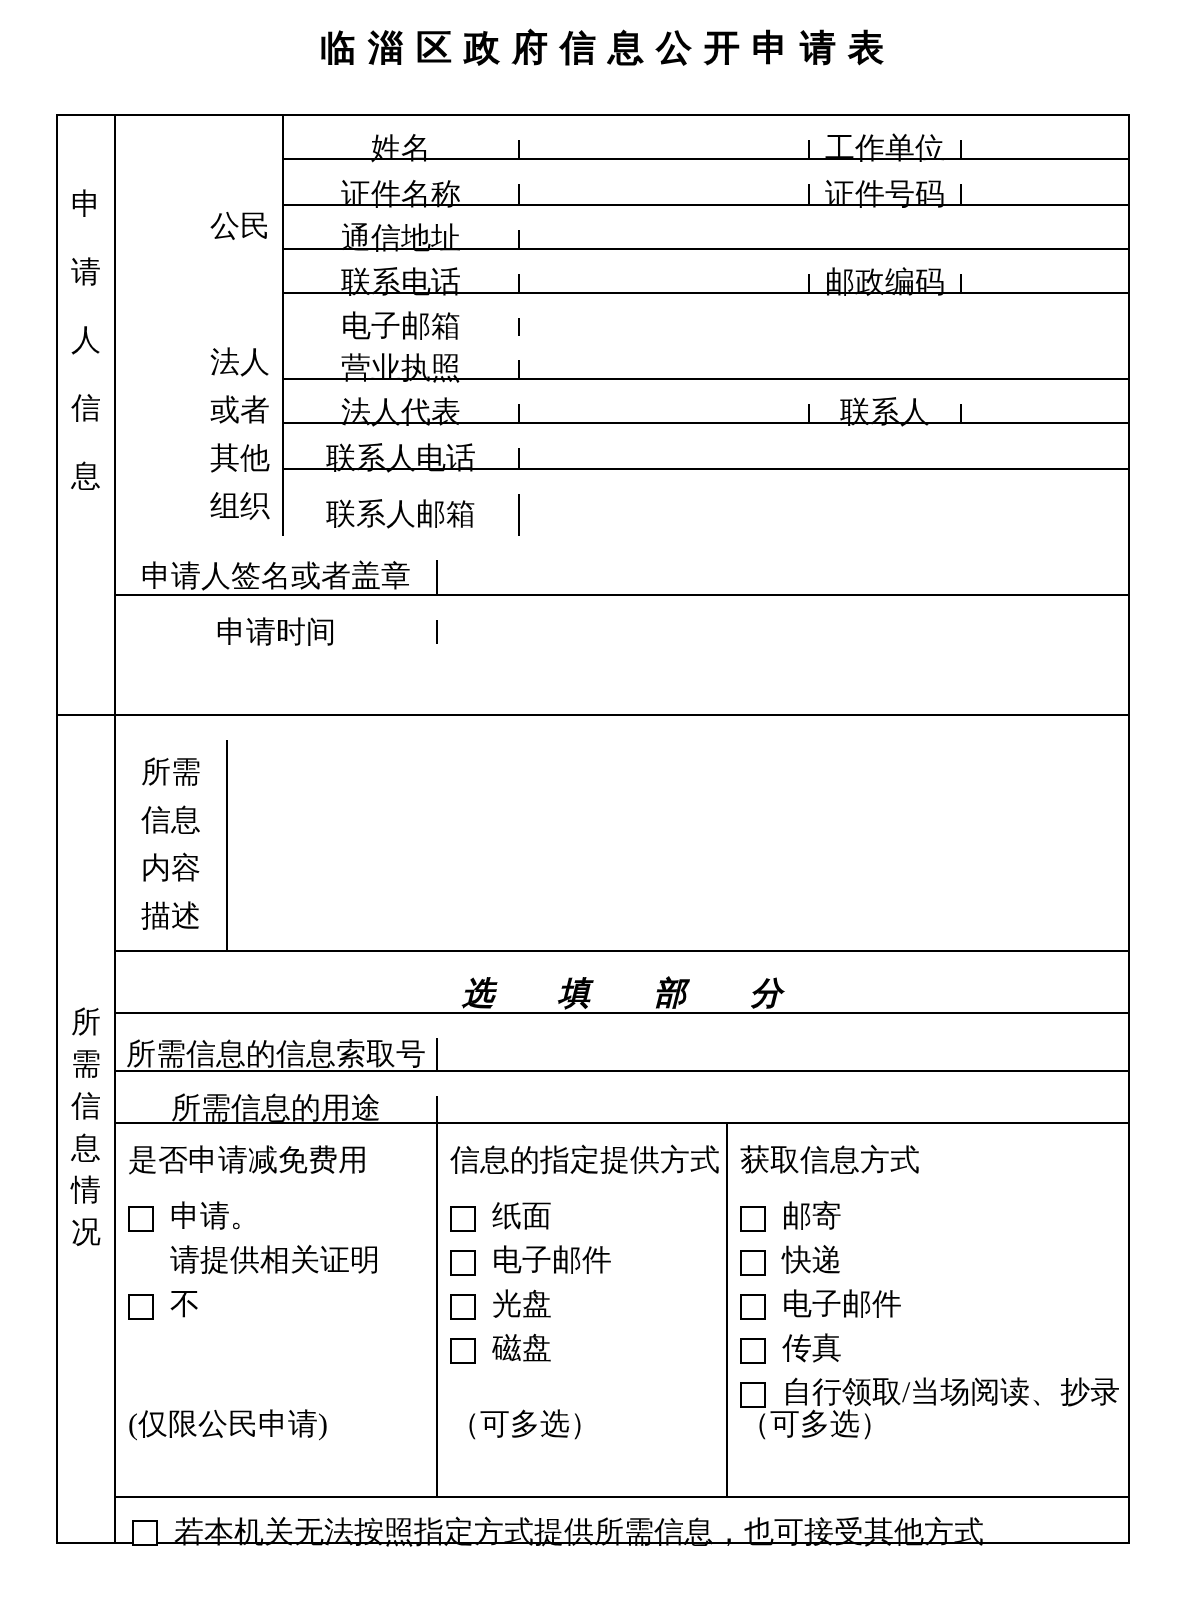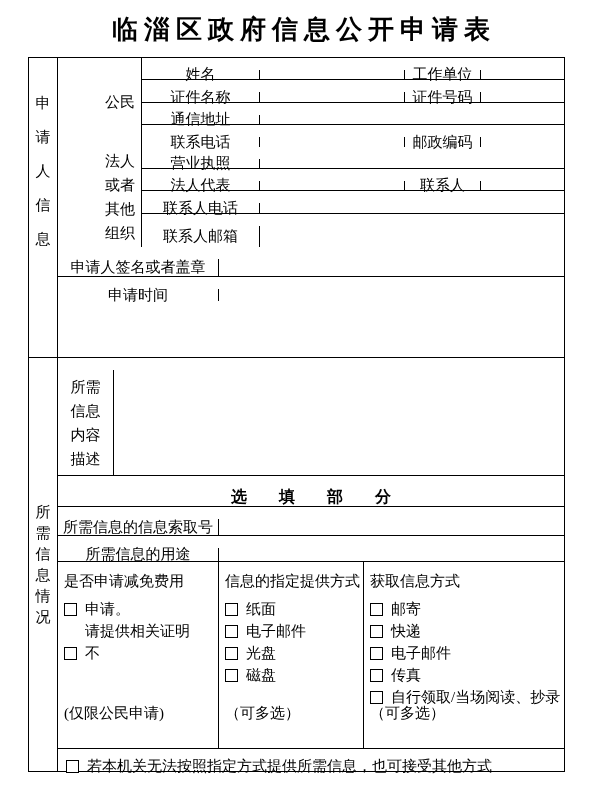--- a/index.html
+++ b/index.html
@@ -1,21 +1,21 @@
 <!DOCTYPE html>
 <html><head>
 <meta charset="utf-8">
 <style>
   * { margin:0; padding:0; box-sizing:border-box; }
   html,body { width:602px; height:799px; background:#fff; color:#000;
               font-family:"Liberation Serif", serif; font-size:15px; }
   body { position:relative; }
 
   .page-title { position:absolute; top:12px; left:0; width:602px;
-                text-align:center; font-size:26px; font-weight:bold;
+                text-align:center; font-size:18px; font-weight:bold;
                 letter-spacing:6px; text-indent:6px; white-space:nowrap; }
 
   .tbl { position:absolute; left:28px; top:57px; width:537px; height:715px;
          border:1px solid #000; display:flex; flex-direction:column; }
 
   .sec { display:flex; }
   .sec1 { height:300px; border-bottom:1px solid #000; }
   .sec2 { flex:1; }
 
   .colA { width:29px; border-right:1px solid #000; display:flex;
@@ -46,21 +46,21 @@
 
   .h22{height:22px} .h23{height:23px} .h21{height:21px} .h36{height:36px}
   .h33{height:33px} .h30{height:30px} .h24{height:24px} .h118{height:118px}
   .h31{height:31px} .h29{height:29px} .h26{height:26px} .h187{height:187px}
   .h22b{height:22px}
 
   .orgcode { font-size:14px; line-height:19px; padding:0 1px;
              word-break:break-all; }
   .desclabel .wrap2 { width:2em; word-break:break-all; text-align:center;
                       line-height:24px; }
-  .optheader { font-weight:bold; font-size:16px; }
+  .optheader { font-weight:bold; font-size:16px;font-style:italic; }
 
   .optcol { border-right:1px solid #000; position:relative;
             display:flex; flex-direction:column; align-items:flex-start;
             padding:10px 2px 0 6px; }
   .optcol:last-child { border-right:none; }
   .opt-h { line-height:18px; margin-bottom:8px; white-space:nowrap; }
   .opt-item { display:flex; align-items:center; line-height:22px; height:22px;
               white-space:nowrap; }
   .opt-note { line-height:22px; height:22px; padding-left:21px; white-space:nowrap; }
   .opt-foot { position:absolute; left:6px; top:142px; line-height:18px;
@@ -119,20 +119,26 @@
           <div class="row h22">
             <div class="cell wC">
                 <span>联系电话</span>
               </div>
             <div class="cell wD"></div>
             <div class="cell wE">
                 <span>邮政编码</span>
               </div>
             <div class="cell grow"></div>
           </div>
+          <div class="row h21">
+            <div class="cell wC">
+                <span>电子邮箱</span>
+              </div>
+            <div class="cell grow"></div>
+          </div>
         </div>
       </div>
 
       <div class="group">
         <div class="colB">
           <span class="wrap2">法人或者其他组织</span>
         </div>
         <div class="grouprows">
           <div class="row h22">
             <div class="cell wC">

